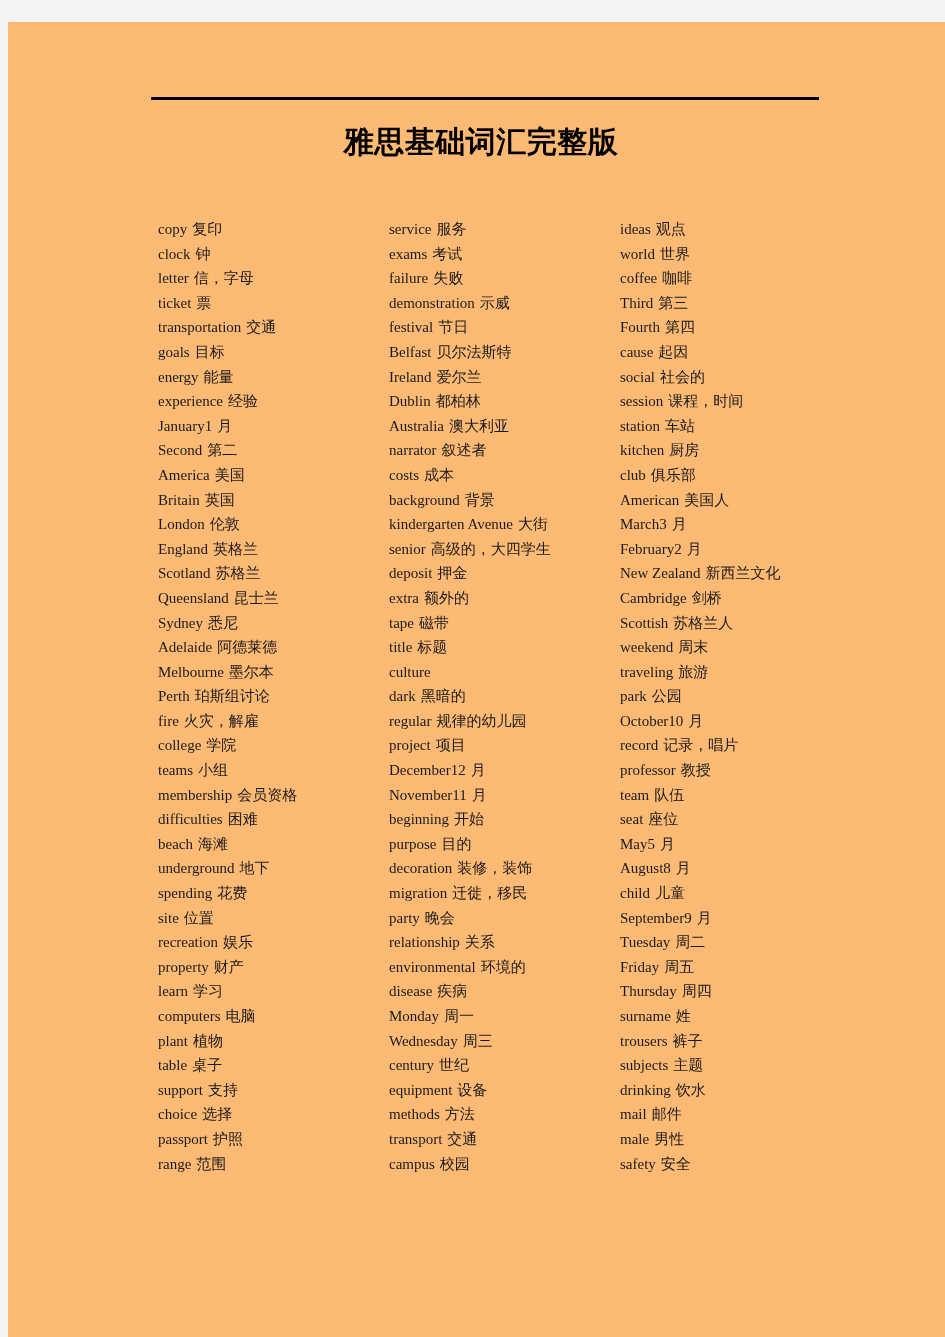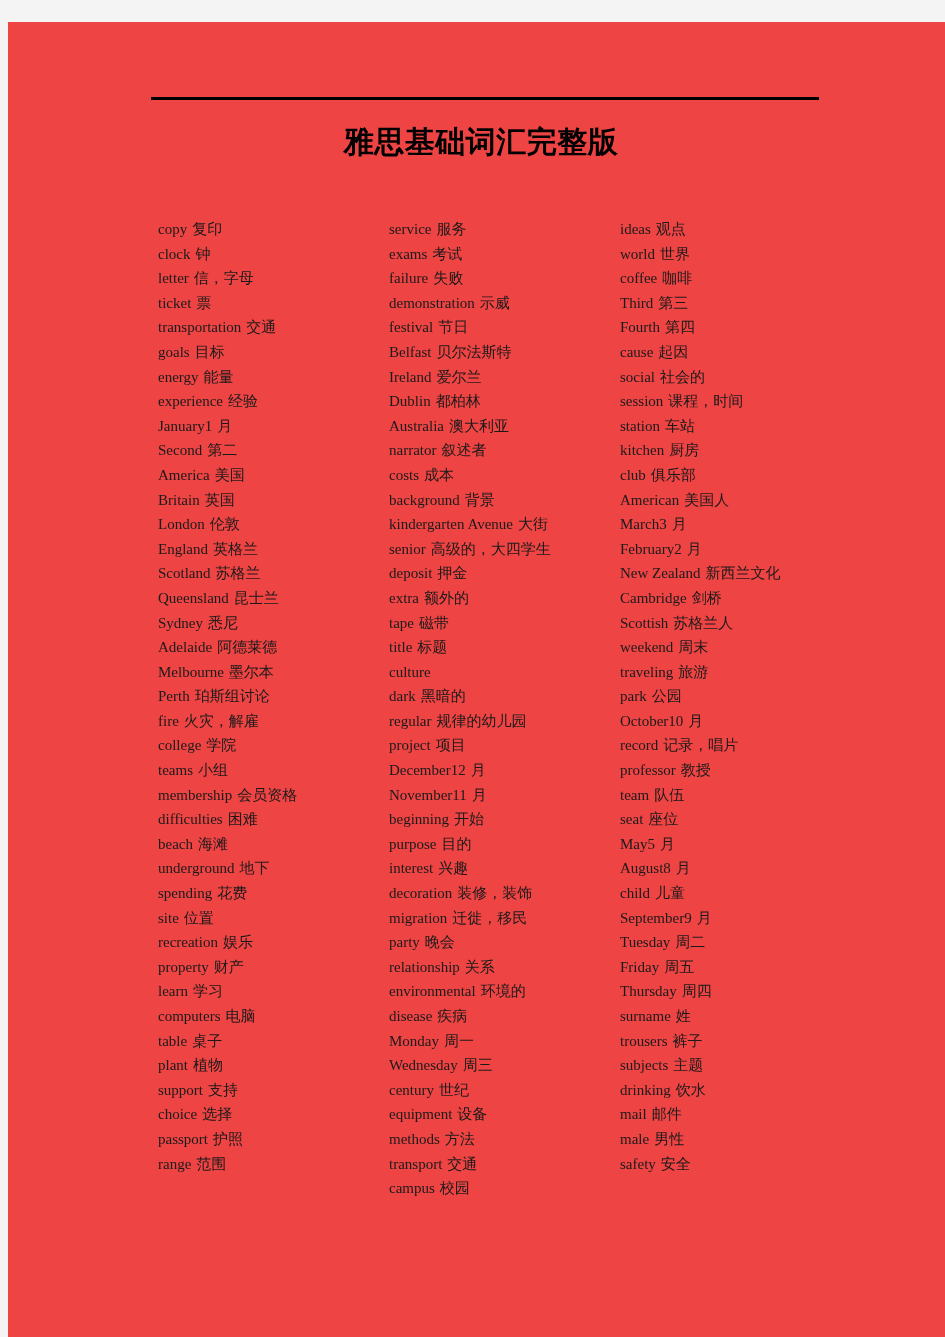--- a/index.html
+++ b/index.html
@@ -12,21 +12,21 @@
     background: #f4f4f4;
     font-family: "Liberation Serif", "DejaVu Serif", serif;
     overflow: hidden;
   }
   #page {
     position: absolute;
     left: 8px;
     top: 22px;
     width: 937px;
     height: 1315px;
-    background: #ef4444;
+    background: #fdba74;
   }
   #content {
     position: absolute;
     left: 135px;
     top: 75px;
     width: 676px;
   }
   #title-rule {
     width: 668px;
     height: 3px;
@@ -104,22 +104,22 @@
           <div class="vocab-entry"><span class="vocab-term">membership</span><span class="vocab-gloss">会员资格</span></div>
           <div class="vocab-entry"><span class="vocab-term">difficulties</span><span class="vocab-gloss">困难</span></div>
           <div class="vocab-entry"><span class="vocab-term">beach</span><span class="vocab-gloss">海滩</span></div>
           <div class="vocab-entry"><span class="vocab-term">underground</span><span class="vocab-gloss">地下</span></div>
           <div class="vocab-entry"><span class="vocab-term">spending</span><span class="vocab-gloss">花费</span></div>
           <div class="vocab-entry"><span class="vocab-term">site</span><span class="vocab-gloss">位置</span></div>
           <div class="vocab-entry"><span class="vocab-term">recreation</span><span class="vocab-gloss">娱乐</span></div>
           <div class="vocab-entry"><span class="vocab-term">property</span><span class="vocab-gloss">财产</span></div>
           <div class="vocab-entry"><span class="vocab-term">learn</span><span class="vocab-gloss">学习</span></div>
           <div class="vocab-entry"><span class="vocab-term">computers</span><span class="vocab-gloss">电脑</span></div>
+          <div class="vocab-entry"><span class="vocab-term">plant</span><span class="vocab-gloss">植物</span></div>
           <div class="vocab-entry"><span class="vocab-term">table</span><span class="vocab-gloss">桌子</span></div>
-          <div class="vocab-entry"><span class="vocab-term">plant</span><span class="vocab-gloss">植物</span></div>
           <div class="vocab-entry"><span class="vocab-term">support</span><span class="vocab-gloss">支持</span></div>
           <div class="vocab-entry"><span class="vocab-term">choice</span><span class="vocab-gloss">选择</span></div>
           <div class="vocab-entry"><span class="vocab-term">passport</span><span class="vocab-gloss">护照</span></div>
           <div class="vocab-entry"><span class="vocab-term">range</span><span class="vocab-gloss">范围</span></div>
         </div>
         <div class="vocab-column">
           <div class="vocab-entry"><span class="vocab-term">service</span><span class="vocab-gloss">服务</span></div>
           <div class="vocab-entry"><span class="vocab-term">exams</span><span class="vocab-gloss">考试</span></div>
           <div class="vocab-entry"><span class="vocab-term">failure</span><span class="vocab-gloss">失败</span></div>
           <div class="vocab-entry"><span class="vocab-term">demonstration</span><span class="vocab-gloss">示威</span></div>
@@ -138,21 +138,20 @@
           <div class="vocab-entry"><span class="vocab-term">tape</span><span class="vocab-gloss">磁带</span></div>
           <div class="vocab-entry"><span class="vocab-term">title</span><span class="vocab-gloss">标题</span></div>
           <div class="vocab-entry"><span class="vocab-term">culture</span></div>
           <div class="vocab-entry"><span class="vocab-term">dark</span><span class="vocab-gloss">黑暗的</span></div>
           <div class="vocab-entry"><span class="vocab-term">regular</span><span class="vocab-gloss">规律的幼儿园</span></div>
           <div class="vocab-entry"><span class="vocab-term">project</span><span class="vocab-gloss">项目</span></div>
           <div class="vocab-entry"><span class="vocab-term">December12</span><span class="vocab-gloss">月</span></div>
           <div class="vocab-entry"><span class="vocab-term">November11</span><span class="vocab-gloss">月</span></div>
           <div class="vocab-entry"><span class="vocab-term">beginning</span><span class="vocab-gloss">开始</span></div>
           <div class="vocab-entry"><span class="vocab-term">purpose</span><span class="vocab-gloss">目的</span></div>
-          <div class="vocab-entry"><span class="vocab-term">interest</span><span class="vocab-gloss">兴趣</span></div>
           <div class="vocab-entry"><span class="vocab-term">decoration</span><span class="vocab-gloss">装修，装饰</span></div>
           <div class="vocab-entry"><span class="vocab-term">migration</span><span class="vocab-gloss">迁徙，移民</span></div>
           <div class="vocab-entry"><span class="vocab-term">party</span><span class="vocab-gloss">晚会</span></div>
           <div class="vocab-entry"><span class="vocab-term">relationship</span><span class="vocab-gloss">关系</span></div>
           <div class="vocab-entry"><span class="vocab-term">environmental</span><span class="vocab-gloss">环境的</span></div>
           <div class="vocab-entry"><span class="vocab-term">disease</span><span class="vocab-gloss">疾病</span></div>
           <div class="vocab-entry"><span class="vocab-term">Monday</span><span class="vocab-gloss">周一</span></div>
           <div class="vocab-entry"><span class="vocab-term">Wednesday</span><span class="vocab-gloss">周三</span></div>
           <div class="vocab-entry"><span class="vocab-term">century</span><span class="vocab-gloss">世纪</span></div>
           <div class="vocab-entry"><span class="vocab-term">equipment</span><span class="vocab-gloss">设备</span></div>

